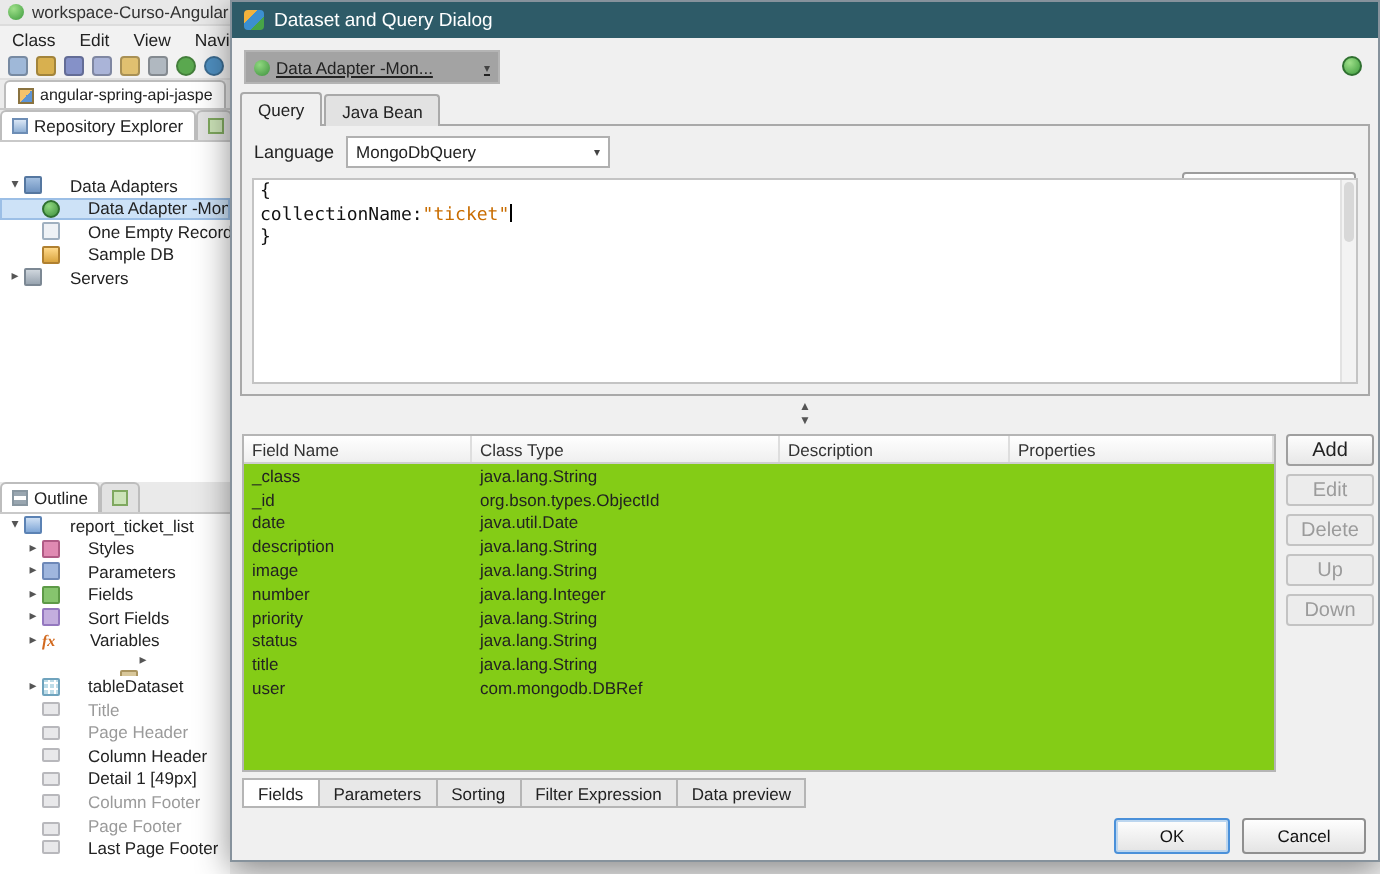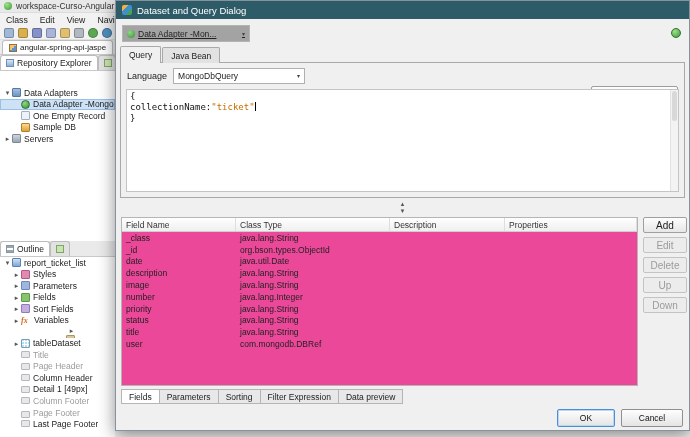--- a/index.html
+++ b/index.html
@@ -23,21 +23,21 @@
   .panel-tab.active{background:#fff;}
   .panel-tab.stub{background:#e2e2e2;min-width:18px;}
   .repo-icon{width:8px;height:8px;flex:none;background:linear-gradient(#d9e6f5,#8fb0d5);border:1px solid #6d8db5;}
   .proj-icon{width:8px;height:8px;flex:none;background:#cce3b8;border:1px solid #7fa85f;}
   .outline-icon{width:8px;height:8px;flex:none;background:repeating-linear-gradient(#99a6b0 0 2px,#fff 2px 4px);border:1px solid #8896a0;}
 
   .tree-panel{position:absolute;left:0;width:115px;background:#fff;overflow:hidden;}
   .tree-row{height:11.5px;display:flex;align-items:center;white-space:nowrap;overflow:hidden;font-size:8.5px;}
   .tree-row.selected{background:#cde2f7;outline:1px solid #9cbfe6;outline-offset:-1px;}
   .arrow{width:9px;flex:none;font-size:7px;color:#555;text-align:center;line-height:9px;}
-  .ticon{width:9px;height:9px;flex:none;margin-right:3px;border-radius:1px;}
+  .ticon{width:9px;height:9px;flex:none;margin-right:14px;border-radius:1px;}
   .tlabel{overflow:hidden;white-space:nowrap;}
   .tlabel.muted{color:#9a9a9a;}
   .icon-data-adapters{background:linear-gradient(#a3bfe0,#6f93c0);border:1px solid #5577a0;}
   .icon-mongo-adapter{background:radial-gradient(circle at 35% 30%,#8fd87f,#3d8f3d);border-radius:50%;border:1px solid #2f7030;}
   .icon-empty-record{background:#eef2f6;border:1px solid #9fb0c0;}
   .icon-sample-db{background:linear-gradient(#ffd98a,#d9a43f);border:1px solid #b08030;}
   .icon-servers{background:linear-gradient(#cfd6dd,#98a4b0);border:1px solid #7c8894;}
   .icon-report{background:linear-gradient(#cfe0f4,#7fa6d6);border:1px solid #5b82b4;}
   .icon-styles{background:#e08ab2;border:1px solid #b05b85;}
   .icon-parameters{background:#9fb6de;border:1px solid #6d88b8;}
@@ -68,21 +68,21 @@
   .query-editor{position:absolute;left:5px;right:5px;top:26px;bottom:5px;background:#fff;border:1px solid #c4c4c4;font-family:"DejaVu Sans Mono",monospace;font-size:9px;line-height:11px;padding:1px 3px;color:#111;}
   .qline{white-space:pre;}
   .str{color:#c96d00;}
   .caret{display:inline-block;width:1px;height:9px;background:#000;vertical-align:-1px;}
   .query-scroll{position:absolute;right:0;top:0;bottom:0;width:8px;background:#f3f3f3;border-left:1px solid #e2e2e2;}
   .query-thumb{margin:1px;height:30px;background:#d8d8d8;border-radius:3px;}
   .sash{position:absolute;left:0;right:0;top:199px;height:15px;display:flex;flex-direction:column;align-items:center;justify-content:center;color:#555;}
   .sash span{font-size:6px;line-height:7px;}
   .sash-up::before{content:"▲";}
   .sash-down::before{content:"▼";}
-  .fields-table{position:absolute;left:5px;top:216px;width:517px;height:169px;background:#ec4899;border:1px solid #b5b5b5;overflow:hidden;}
+  .fields-table{position:absolute;left:5px;top:216px;width:517px;height:169px;background:#84cc16;border:1px solid #b5b5b5;overflow:hidden;}
   .thead{display:flex;height:14px;background:linear-gradient(#ffffff,#efefef);border-bottom:1px solid #cfcfcf;font-size:8.5px;color:#333;}
   .th{display:flex;align-items:center;padding:0 4px;border-right:1px solid #dedede;overflow:hidden;white-space:nowrap;}
   .tr{display:flex;height:11.8px;align-items:center;font-size:8.5px;}
   .td{padding:0 4px;overflow:hidden;white-space:nowrap;}
   .c0{width:114px;flex:none;}
   .c1{width:154px;flex:none;}
   .c2{width:115px;flex:none;}
   .c3{flex:1;}
   .side-btns{position:absolute;left:527px;top:216px;width:44px;display:flex;flex-direction:column;gap:4px;}
   .sbtn{height:16px;font-size:10px;font-family:"Liberation Sans",sans-serif;border:1px solid #9f9f9f;background:linear-gradient(#fdfdfd,#e7e7e7);border-radius:2px;color:#222;}

